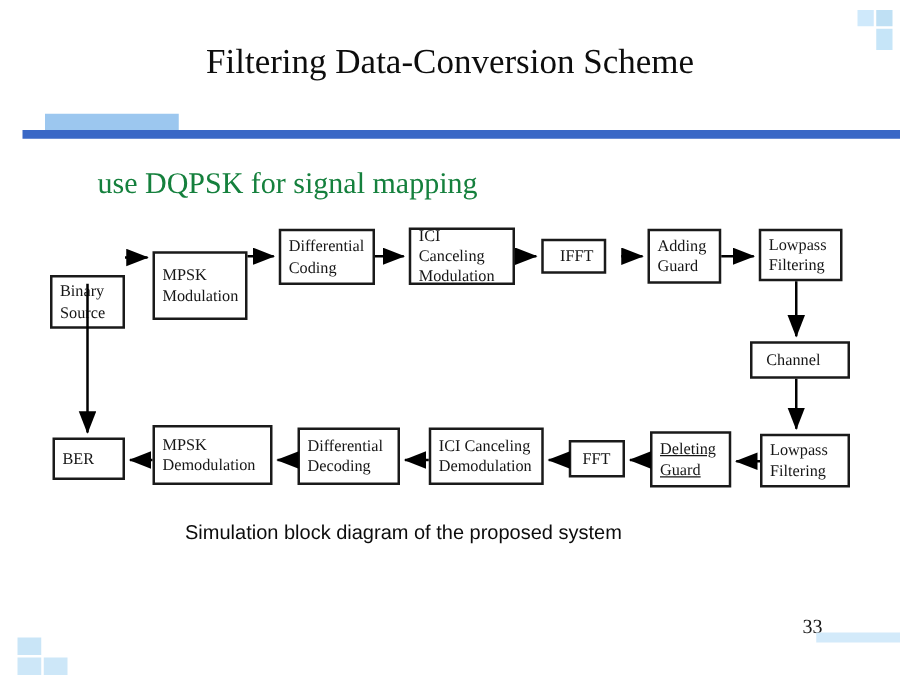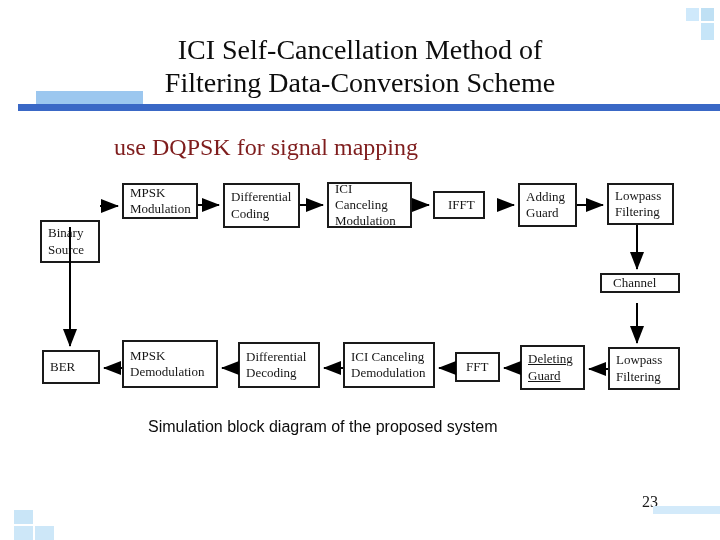--- a/index.html
+++ b/index.html
@@ -18,23 +18,22 @@
     text-align: center;
     font-size: 28px; line-height: 1.18;
     color: #0d0d0d;
     font-family: "Liberation Serif", serif;
   }
   .header-accent { left: 36px; top: 91px; width: 107px; height: 13px; }
   .header-bar    { left: 18px; top: 104px; width: 702px; height: 7px; }
 
   .subtitle {
     left: 78px; top: 134px;
-    font-size: 24px; color: #7f1d1d;
+    font-size: 24px; color: #15803d;
     font-family: "Liberation Serif", serif;
-    margin-left: 36px;
   }
 
   
   .decor { position: absolute; }
 
   
   .node {
     position: absolute;
     background: #ffffff;
     border: 2px solid #1a1a1a;
@@ -61,37 +60,36 @@
   .footer-bar { left: 653px; top: 506px; width: 67px; height: 8px; }
 </style>
 </head>
 <body>
 
 <div class="decor" style="left:686px;top:8px;width:13px;height:13px;background:#cfe9fb;"></div>
 <div class="decor" style="left:701px;top:8px;width:13px;height:13px;background:#bfe0f4;"></div>
 <div class="decor" style="left:701px;top:23px;width:13px;height:17px;background:#c6e5f8;"></div>
 
 <div class="abs title">
-  <div>ICI Self-Cancellation Method of</div>
   <div>Filtering Data-Conversion Scheme</div>
 </div>
 
 <div class="abs header-accent" style="background:#9cc7ef;"></div>
 <div class="abs header-bar" style="background:#3a68c6;"></div>
 
 <div class="abs subtitle">use DQPSK for signal mapping</div>
 
 <div class="node" style="left:40px;top:184px;width:60px;height:43px;margin-top:36px;">Binary Source</div>
-<div class="node" style="left:122px;top:183px;width:76px;height:36px;">MPSK Modulation</div>
+<div class="node" style="left:122px;top:201px;width:76px;height:55px;">MPSK Modulation</div>
 <div class="node" style="left:223px;top:183px;width:77px;height:45px;font-family:Liberation Serif, serif;">Differential Coding</div>
 <div class="node" style="left:327px;top:182px;width:85px;height:46px;">ICI Canceling Modulation</div>
 <div class="node" style="left:433px;top:191px;width:52px;height:28px;padding-left:13px;">IFFT</div>
 <div class="node" style="left:518px;top:183px;width:59px;height:44px;">Adding Guard</div>
 <div class="node" style="left:607px;top:183px;width:67px;height:42px;">Lowpass Filtering</div>
-<div class="node" style="left:600px;top:273px;width:80px;height:20px;padding-left:11px;">Channel</div>
+<div class="node" style="left:600px;top:273px;width:80px;height:30px;padding-left:11px;">Channel</div>
 <div class="node" style="left:608px;top:347px;width:72px;height:43px;">Lowpass Filtering</div>
 <div class="node" style="left:520px;top:345px;width:65px;height:45px;text-decoration:underline;">Deleting Guard</div>
 <div class="node" style="left:455px;top:352px;width:45px;height:30px;padding-left:9px;">FFT</div>
 <div class="node" style="left:343px;top:342px;width:92px;height:46px;">ICI Canceling Demodulation</div>
 <div class="node" style="left:238px;top:342px;width:82px;height:46px;">Differential Decoding</div>
 <div class="node" style="left:122px;top:340px;width:96px;height:48px;">MPSK Demodulation</div>
 <div class="node" style="left:42px;top:350px;width:58px;height:34px;">BER</div>
 
 <svg id="arrow-layer" class="abs" width="720" height="540">
   <defs>
@@ -113,18 +111,18 @@
     <line x1="455" y1="368" x2="439" y2="368" marker-end="url(#arr)"></line>
     <line x1="343" y1="368" x2="324" y2="368" marker-end="url(#arr)"></line>
     <line x1="238" y1="368" x2="222" y2="368" marker-end="url(#arr)"></line>
     <line x1="122" y1="368" x2="104" y2="368" marker-end="url(#arr)"></line>
     <line x1="70" y1="227" x2="70" y2="346" marker-end="url(#arr)"></line>
   </g>
 </svg>
 
 <div class="abs caption">Simulation block diagram of the proposed system</div>
 
-<div class="abs page-number">23</div>
+<div class="abs page-number">33</div>
 <div class="abs footer-bar" style="background:#d3eafa;"></div>
 
 <div class="decor" style="left:14px;top:510px;width:19px;height:14px;background:#c9e5f7;"></div>
 <div class="decor" style="left:14px;top:526px;width:19px;height:14px;background:#cde7f8;"></div>
 <div class="decor" style="left:35px;top:526px;width:19px;height:14px;background:#cde7f8;"></div>
 
 </body></html>

